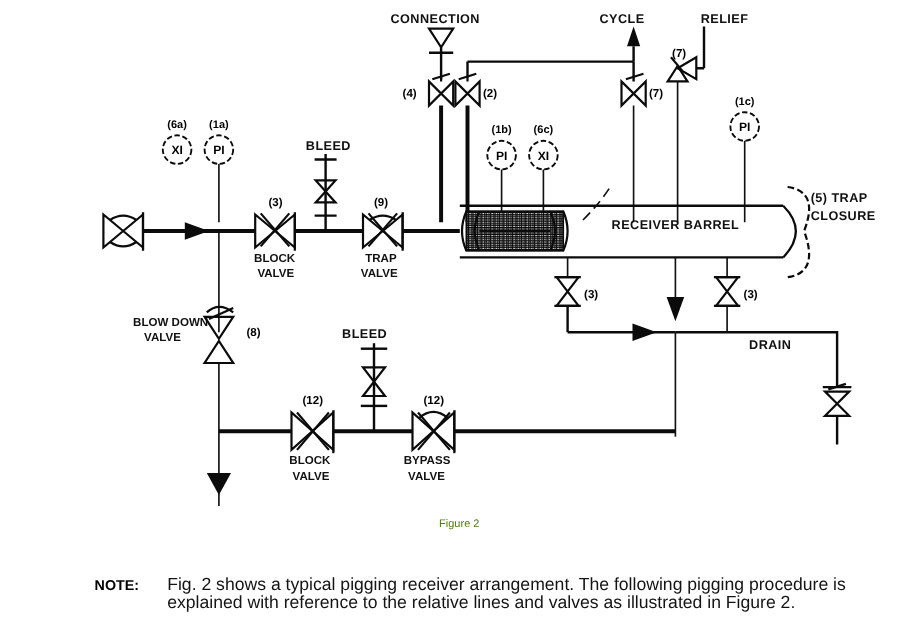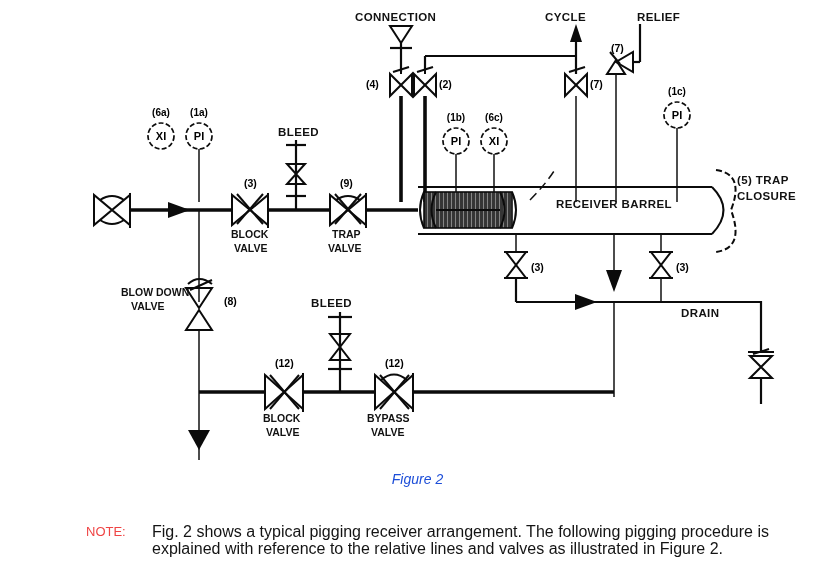--- a/index.html
+++ b/index.html
@@ -60,38 +60,37 @@
     font-weight: bold;
     fill: #000000;
   }
   .caption {
     position: absolute;
     left: 0;
     top: 459px;
     width: 835px;
     text-align: center;
     font-family: "Liberation Sans", sans-serif;
-    font-size: 14px;
-    color: #1d4ed8;
-    font-style: italic;
+    font-size: 10px;
+    color: #4d7c0f;
   }
   .note-wrap {
     position: absolute;
     left: 86px;
     top: 512px;
     width: 740px;
     display: flex;
     align-items: flex-start;
     gap: 0px;
   }
   .note-label {
     font-family: "Liberation Sans", sans-serif;
     font-size: 13px;
-    font-weight: normal;
-    color: #ef4444;
+    font-weight: bold;
+    color: #000000;
     width: 66px;
     flex: 0 0 66px;
   }
   .note-body {
     font-family: "Liberation Sans", sans-serif;
     font-size: 16px;
     line-height: 16.5px;
     color: #141414;
     flex: 1 1 auto;
   }

